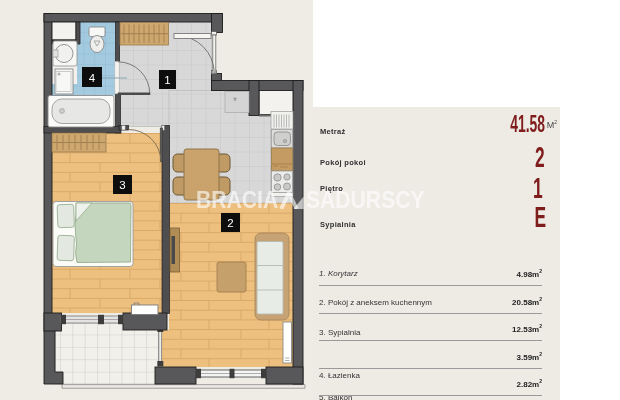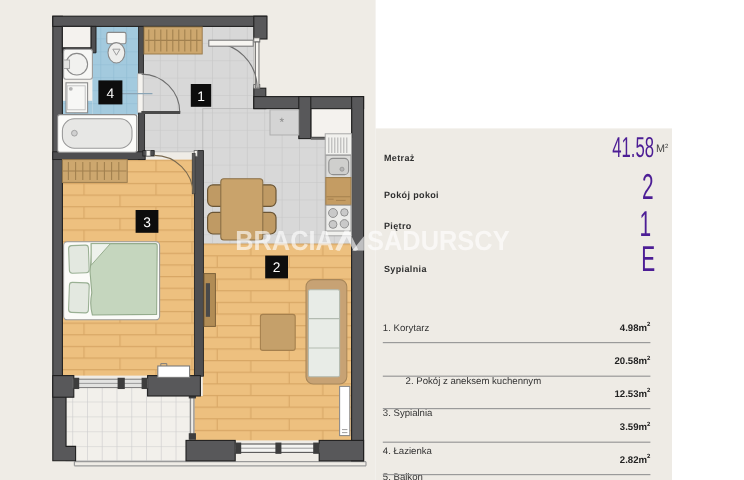--- a/index.html
+++ b/index.html
@@ -1,21 +1,21 @@
 <!DOCTYPE html>
 <html><head>
 <meta charset="utf-8">
 <style>
   html,body{margin:0;padding:0;}
   body{width:620px;height:400px;background:#ffffff;font-family:"Liberation Sans",sans-serif;overflow:hidden;position:relative;}
   .abs{position:absolute;}
   .bg-left{left:0;top:0;width:313px;height:400px;background:#efece6;}
   .panel{left:313px;top:107px;width:247px;height:293px;background:#eeebe5;}
   .lbl{font-size:7.5px;font-weight:bold;color:#2f2f2f;letter-spacing:0.3px;}
-  .bignum{color:#4c1d95;font-weight:400;}
+  .bignum{color:#7f1d1d;font-weight:700;}
   .bignum span{display:inline-block;transform:scaleX(0.58);transform-origin:right center;}
   .row-line{height:1px;background:#9a9a9a;}
   .li-name{font-size:8px;color:#333;}
   .li-val{font-size:8px;font-weight:bold;color:#222;}
   sup{font-size:5px;}
   .wm{font-weight:bold;color:rgba(255,255,255,0.62);font-size:23px;line-height:23px;letter-spacing:0px;white-space:nowrap;transform:scaleX(0.92);transform-origin:left center;}
 </style>
 </head>
 <body>
 
@@ -281,33 +281,33 @@
 <div class="abs bignum" style="right:75.5px;top:142px;font-size:30px;line-height:30px;"><span>2</span></div>
 
 <div class="abs lbl" style="left:320px;top:184px;">Piętro</div>
 
 <div class="abs bignum" style="right:77px;top:173px;font-size:30px;line-height:30px;"><span>1</span></div>
 
 <div class="abs lbl" style="left:320px;top:219.5px;">Sypialnia</div>
 
 <div class="abs bignum" style="right:74px;top:202px;font-size:30px;line-height:30px;"><span>E</span></div>
 
-<div class="abs li-name" style="left:319px;top:269px;">1. Korytarz</div>
+<div class="abs li-name" style="left:319px;top:269px;font-style:italic;">1. Korytarz</div>
 
 <div class="abs li-val" style="right:78px;top:268px;">4.98m<sup>2</sup></div>
 
 <div class="abs row-line" style="left:319px;top:285px;width:223px;"></div>
 
-<div class="abs li-name" style="left:319px;top:313px;margin-left:19px;">2. Pokój z aneksem kuchennym</div>
+<div class="abs li-name" style="left:319px;top:298px;">2. Pokój z aneksem kuchennym</div>
 
 <div class="abs li-val" style="right:78px;top:295.5px;">20.58m<sup>2</sup></div>
 
 <div class="abs row-line" style="left:319px;top:312.5px;width:223px;"></div>
 
-<div class="abs li-name" style="left:319px;top:340px;">3. Sypialnia</div>
+<div class="abs li-name" style="left:319px;top:328px;">3. Sypialnia</div>
 
 <div class="abs li-val" style="right:78px;top:323px;">12.53m<sup>2</sup></div>
 
 <div class="abs row-line" style="left:319px;top:340px;width:223px;"></div>
 
 <div class="abs li-name" style="left:319px;top:371px;">4. Łazienka</div>
 
 <div class="abs li-val" style="right:78px;top:350.5px;">3.59m<sup>2</sup></div>
 
 <div class="abs row-line" style="left:319px;top:367.5px;width:223px;"></div>

